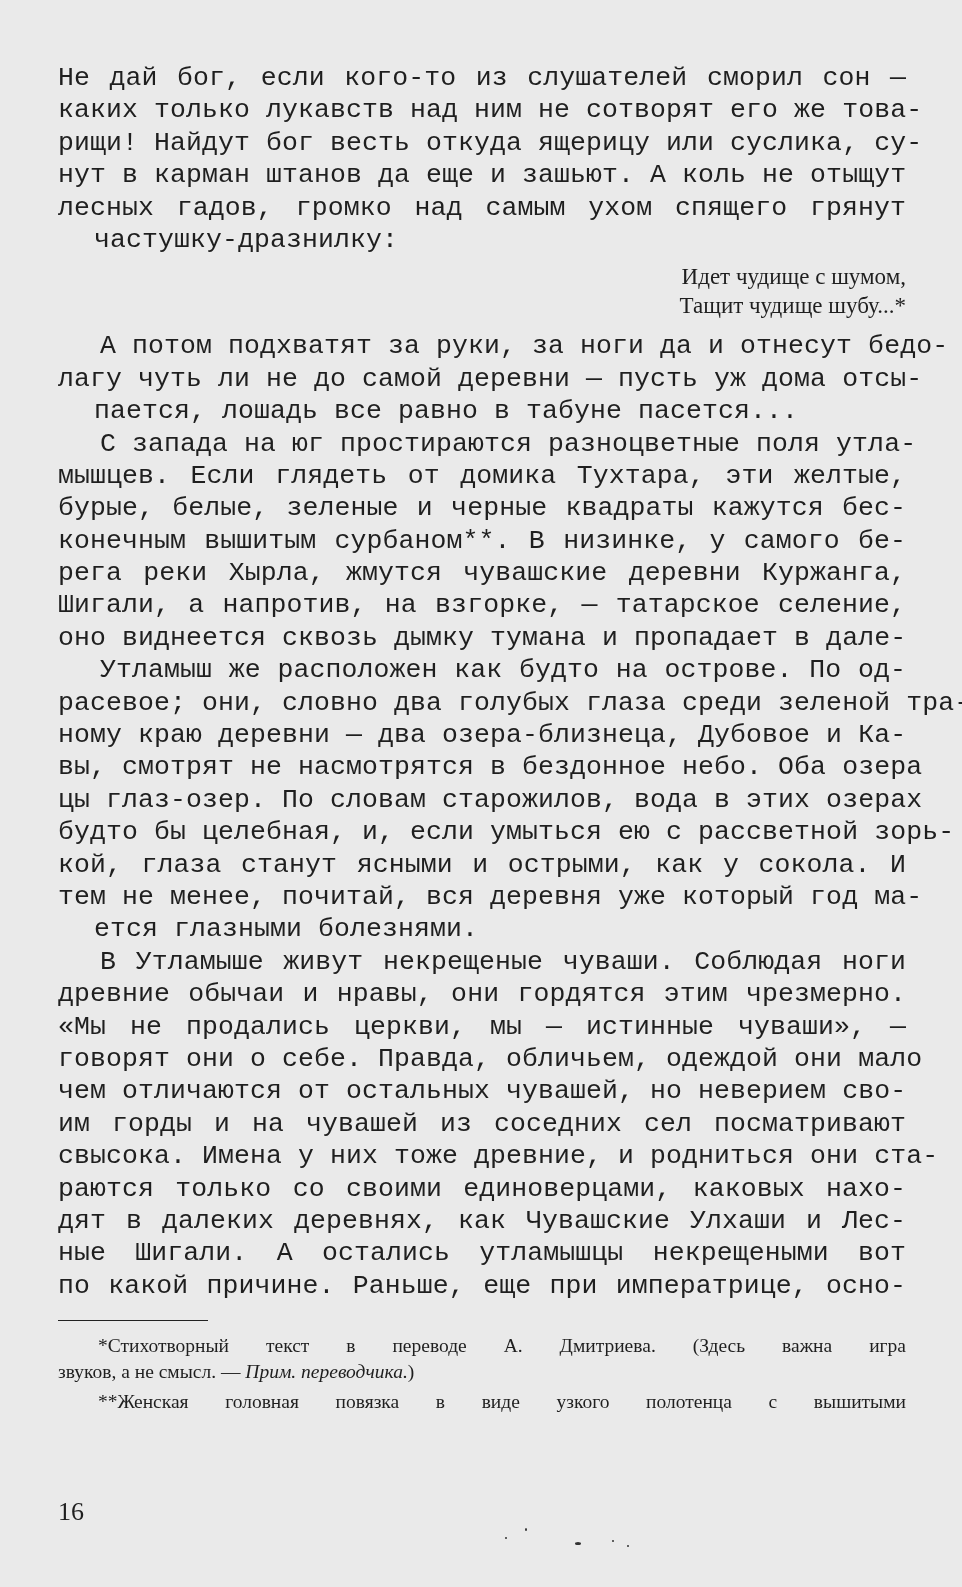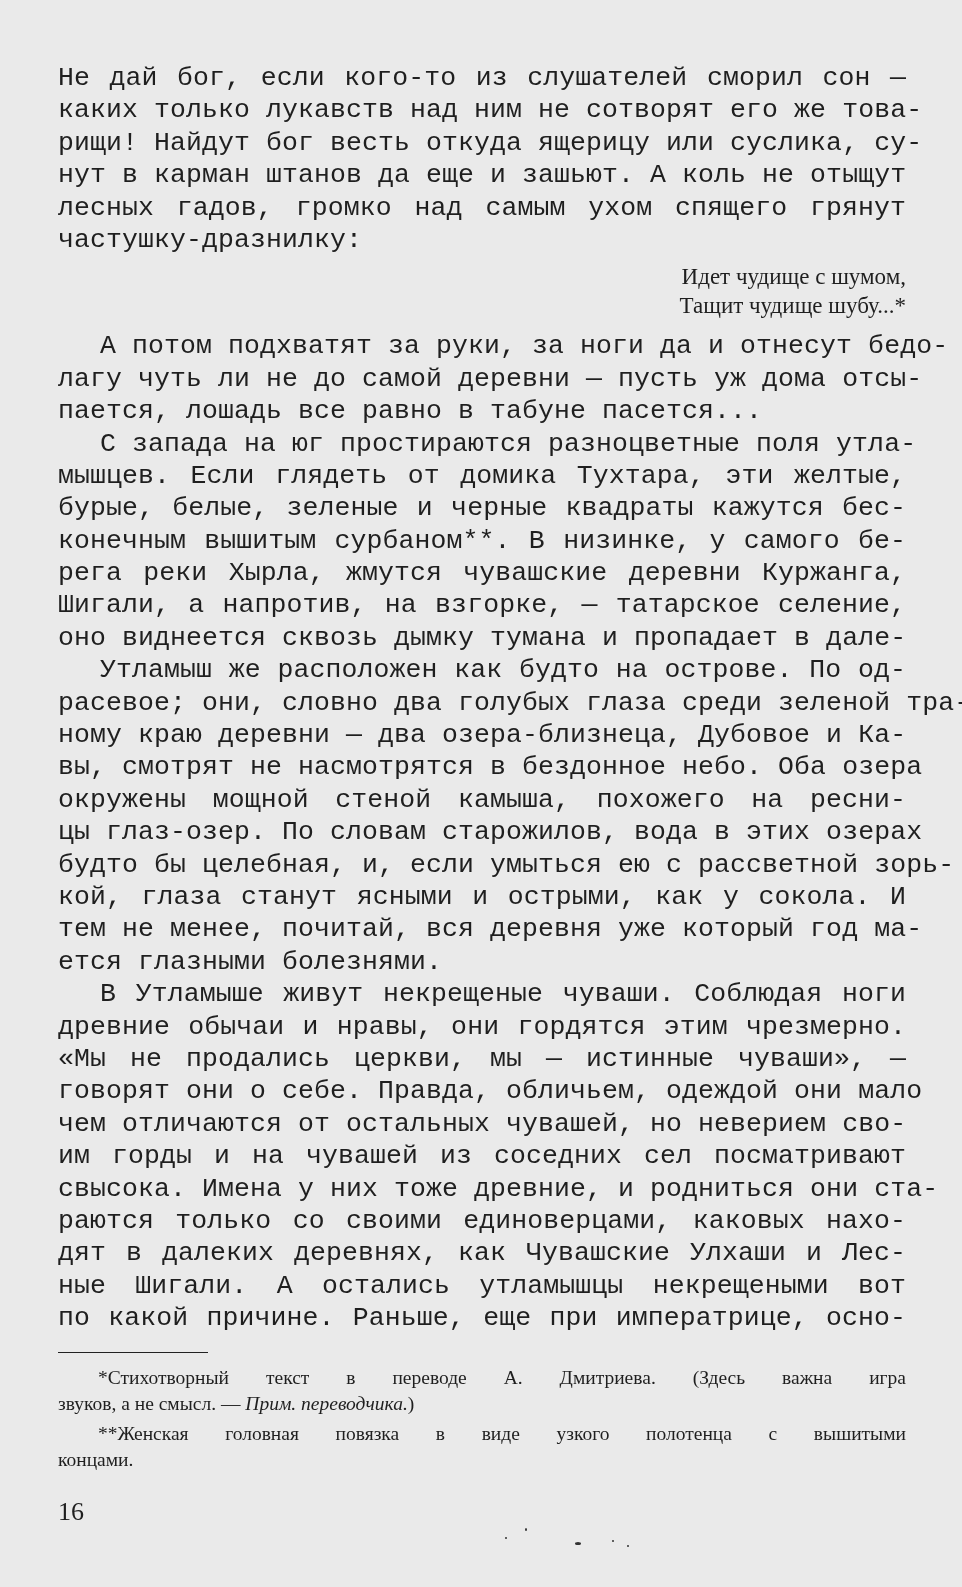--- a/index.html
+++ b/index.html
@@ -12,21 +12,21 @@
     }
     .page {
       position:absolute; left:58px; top:62px; width:848px;
     }
     .line {
       font-size:26.5px; line-height:32.4px; height:32.4px;
       white-space:nowrap; text-align:justify; text-align-last:justify;
       letter-spacing:0.1px;
       font-family:Liberation Mono, monospace;
     }
-    .line.last { text-align-last:left; }
+    .line.last { text-align-last:left;margin-left:36px; }
     .line.indent { padding-left:42px; }
     .poem {
       text-align:right; font-size:23px; line-height:29px; padding-left:0;
     }
     .poem-block { margin:6px 0 10px 30px; }
     .rule {
       width:150px; height:0; border-top:1.6px solid #222; margin:18px 0 12px 0;
     }
     .fn {
       font-size:19.5px; line-height:26px; height:26px;
@@ -73,21 +73,20 @@
     <div class="line">рега реки Хырла, жмутся чувашские деревни Куржанга,</div>
     <div class="line">Шигали, а напротив, на взгорке, — татарское селение,</div>
     <div class="line">оно виднеется сквозь дымку тумана и пропадает в дале-</div>
   </div>
 
   <div>
     <div class="line indent">Утламыш же расположен как будто на острове. По од-</div>
     <div class="line">расевое; они, словно два голубых глаза среди зеленой тра-</div>
     <div class="line">ному краю деревни — два озера-близнеца, Дубовое и Ка-</div>
     <div class="line">вы, смотрят не насмотрятся в бездонное небо. Оба озера</div>
-    <div class="line">окружены мощной стеной камыша, похожего на ресни-</div>
     <div class="line">цы глаз-озер. По словам старожилов, вода в этих озерах</div>
     <div class="line">будто бы целебная, и, если умыться ею с рассветной зорь-</div>
     <div class="line">кой, глаза станут ясными и острыми, как у сокола. И</div>
     <div class="line">тем не менее, почитай, вся деревня уже который год ма-</div>
     <div class="line last">ется глазными болезнями.</div>
   </div>
 
   <div>
     <div class="line indent">В Утламыше живут некрещеные чуваши. Соблюдая ноги</div>
     <div class="line">древние обычаи и нравы, они гордятся этим чрезмерно.</div>
@@ -104,21 +103,20 @@
 
   <div class="rule"></div>
 
   <div>
     <div class="fn indent">*Стихотворный текст в переводе А. Дмитриева. (Здесь важна игра</div>
     <div class="fn last"><span>звуков, а не смысл. — </span><i>Прим. переводчика.</i><span>)</span></div>
   </div>
 
   <div style="margin-top:4px;">
     <div class="fn indent">**Женская головная повязка в виде узкого полотенца с вышитыми</div>
-    <div class="fn last">концами.</div>
   </div>
 </div>
 
 <div class="page-num">16</div>
 
 <div class="speck" style="left:575px;top:1542px;width:6px;height:3px;"></div>
 <div class="speck" style="left:505px;top:1537px;width:2px;height:2px;"></div>
 <div class="speck" style="left:525px;top:1528px;width:2px;height:3px;"></div>
 <div class="speck" style="left:612px;top:1540px;width:2px;height:2px;"></div>
 <div class="speck" style="left:627px;top:1545px;width:2px;height:2px;"></div>

